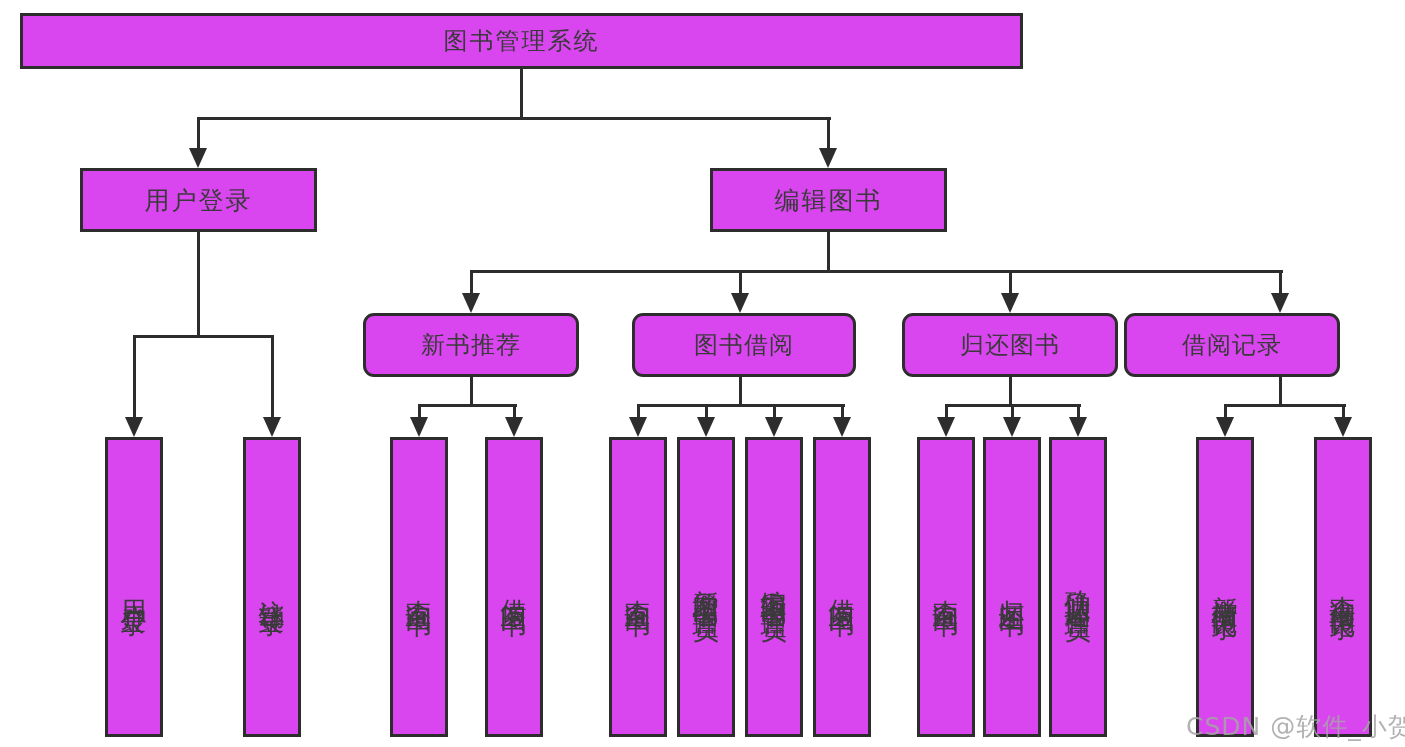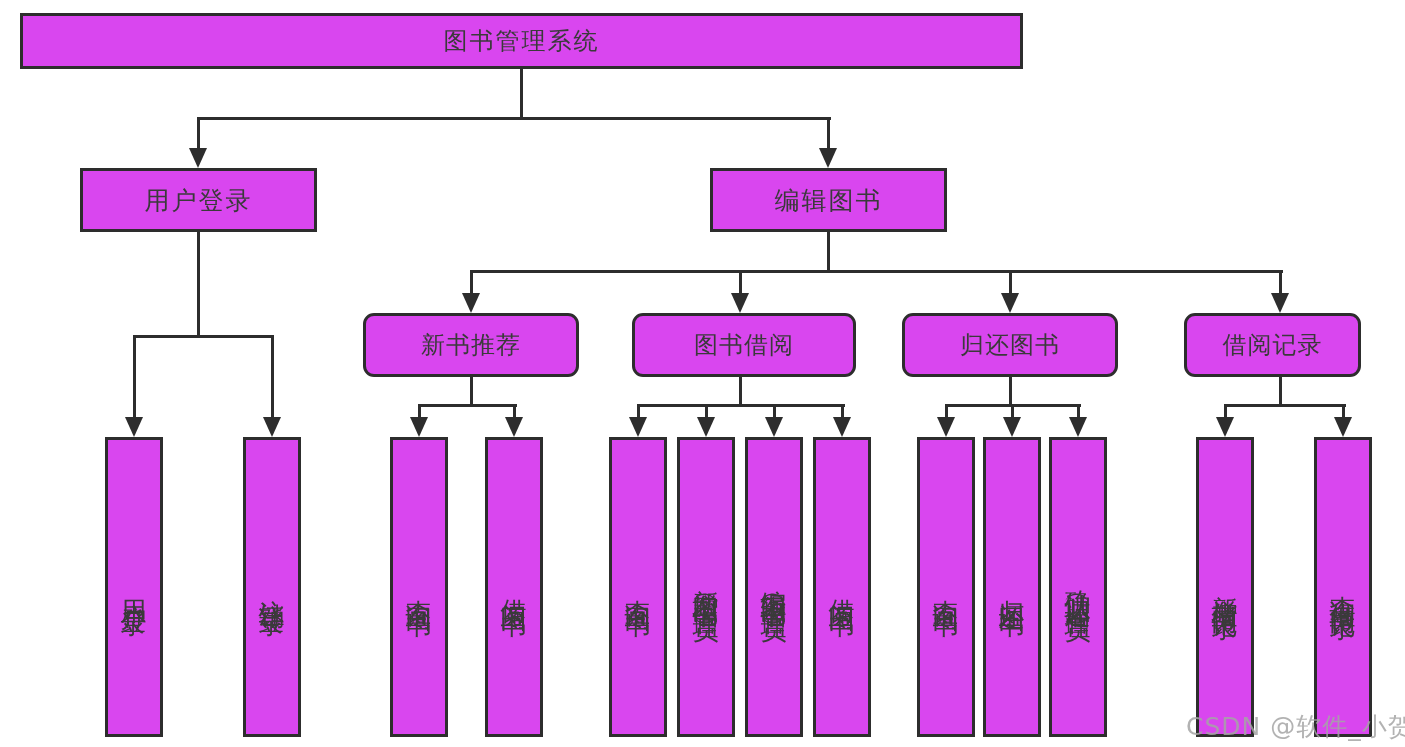--- a/index.html
+++ b/index.html
@@ -130,21 +130,21 @@
 
   <div class="node l3-node" style="left:363px;top:313px;width:216px;height:64px">
     <span>新书推荐</span>
   </div>
   <div class="node l3-node" style="left:632px;top:313px;width:224px;height:64px">
     <span>图书借阅</span>
   </div>
   <div class="node l3-node" style="left:902px;top:313px;width:216px;height:64px">
     <span>归还图书</span>
   </div>
-  <div class="node l3-node" style="left:1184px;top:313px;width:177px;height:64px">
+  <div class="node l3-node" style="left:1124px;top:313px;width:216px;height:64px">
     <span>借阅记录</span>
   </div>
 
   <div class="node leaf-node" style="left:105px">
     <span class="vtext">用户登录</span>
   </div>
   <div class="node leaf-node" style="left:243px">
     <span class="vtext">注销登录</span>
   </div>
 

